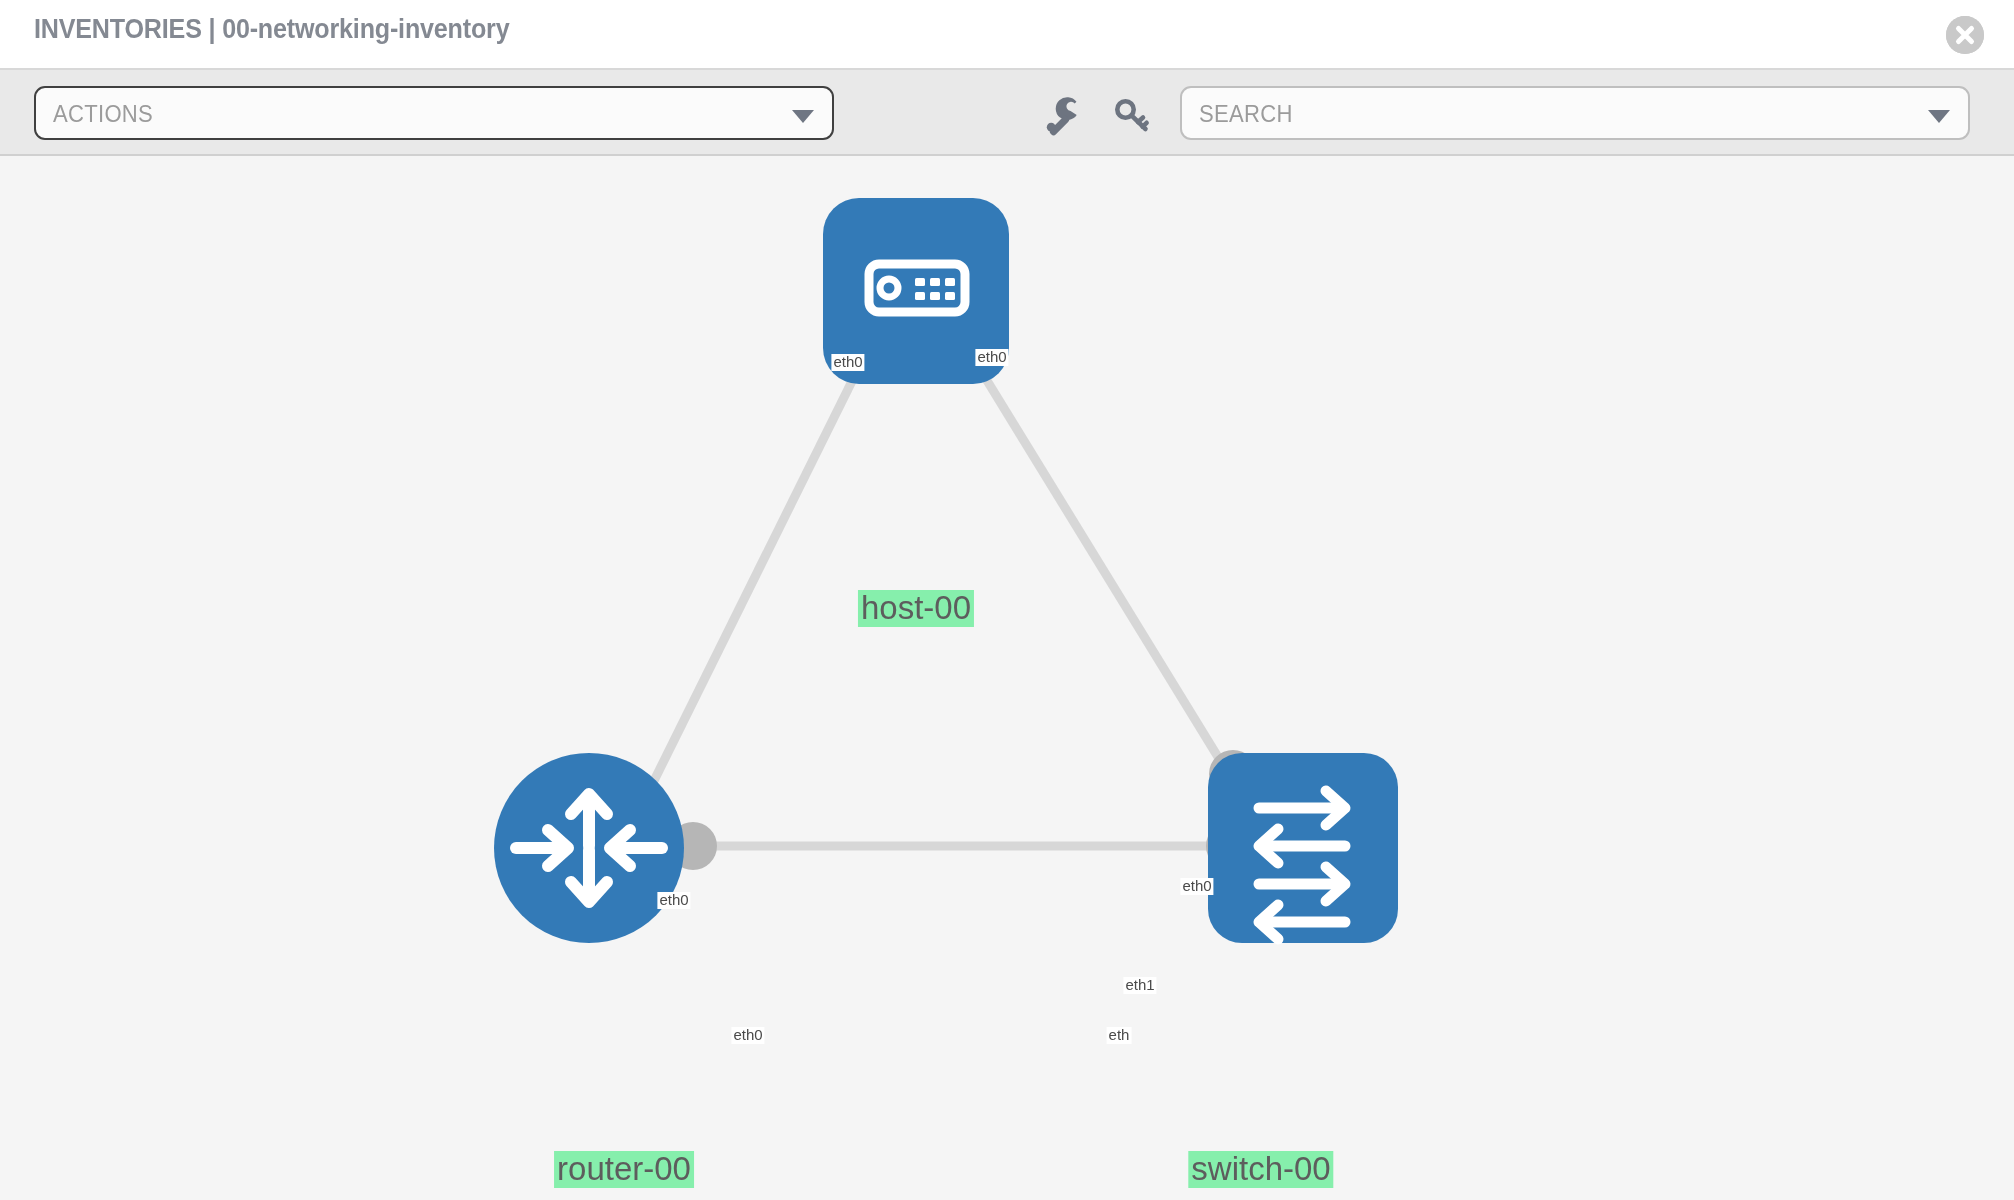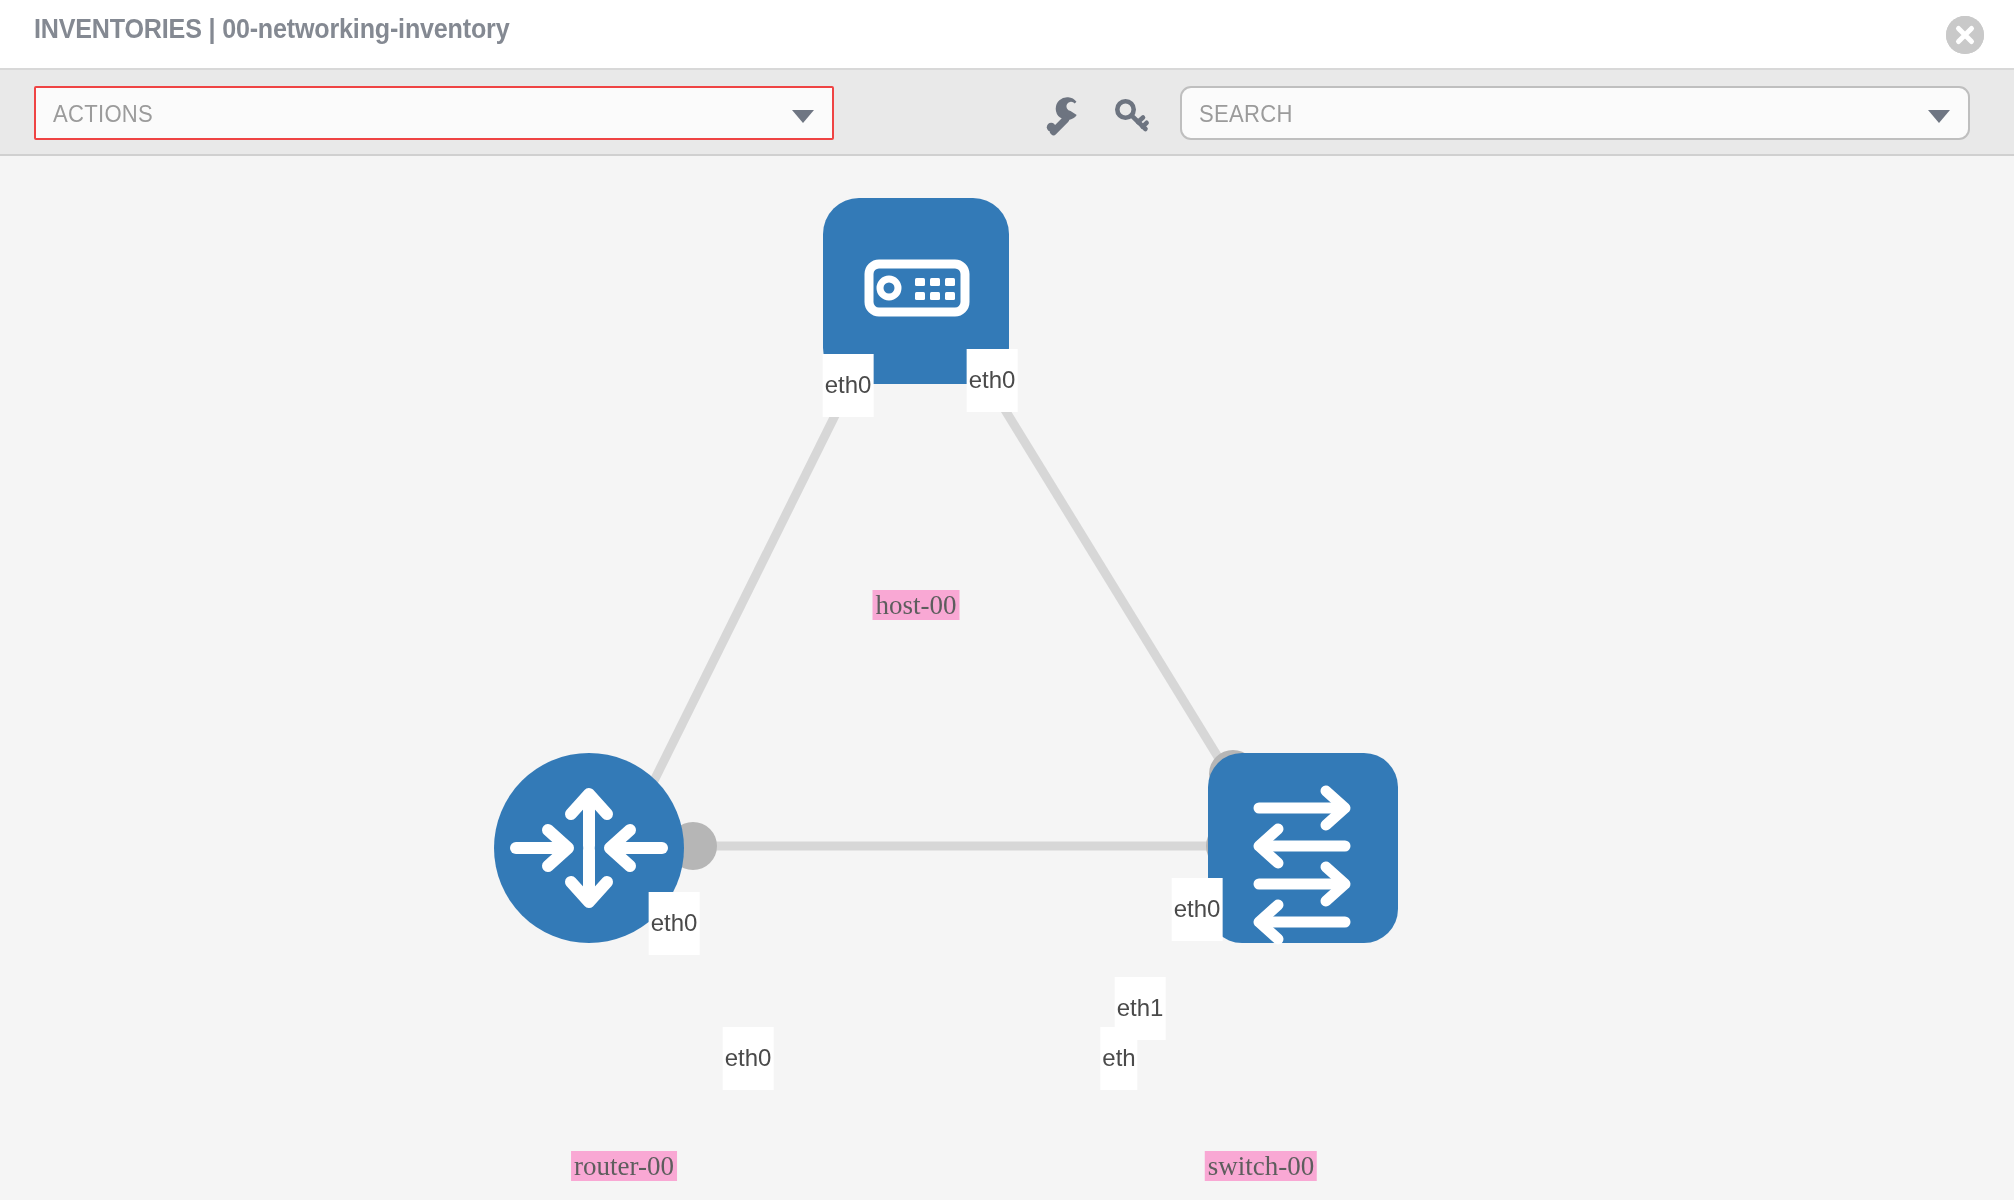--- a/index.html
+++ b/index.html
@@ -64,22 +64,22 @@
     border-bottom: 2px solid #d0d0d0;
     box-sizing: border-box;
   }
   .actions-select {
     position: absolute;
     left: 34px;
     top: 16px;
     width: 800px;
     height: 54px;
     background: #fbfbfb;
-    border: 2px solid #ef4444;
-    border-radius: 2px;
+    border: 2px solid #404040;
+    border-radius: 11px;
     box-sizing: border-box;
     cursor: pointer;
   }
   .actions-select .label {
     position: absolute;
     left: 17px;
     top: 12px;
     font-size: 24px;
     color: #9b9b9b;
     letter-spacing: 0.3px;
@@ -141,36 +141,35 @@
   .topology-svg {
     position: absolute;
     left: 0; top: 0;
     width: 2014px;
     height: 1044px;
   }
 
   
   .node-label {
     position: absolute;
-    background: #f9a8d4;
+    background: #86efac;
     color: #5d5d5d;
-    font-size: 27px;
+    font-size: 33px;
     white-space: nowrap;
     padding: 0 3px;
     line-height: 1.12;
     transform: translateX(-50%);
-    font-family: Liberation Serif, serif;
   }
   .iface-label {
     position: absolute;
     background: #ffffff;
     color: #4a4a4a;
-    font-size: 24px;
+    font-size: 15px;
     white-space: nowrap;
-    padding: 18px 2px;
+    padding: 0 2px;
     line-height: 1.12;
     transform: translateX(-50%);
   }
 </style>
 </head>
 <body>
 
 <div id="app">
 
   <div class="header">

